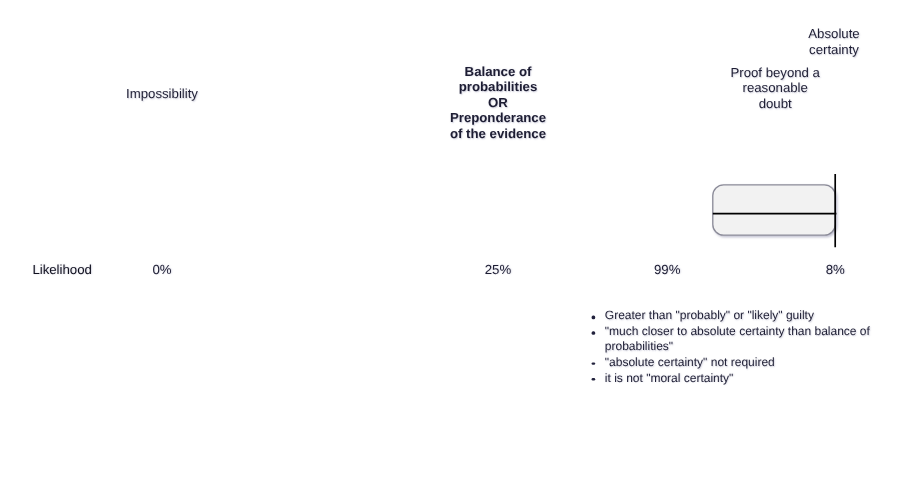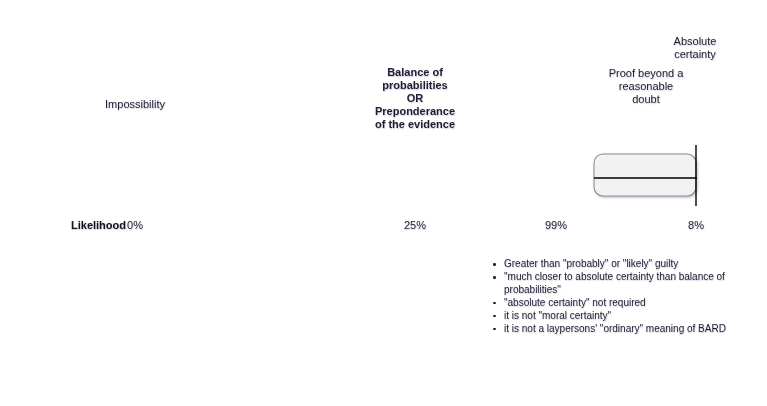--- a/index.html
+++ b/index.html
@@ -23,27 +23,26 @@
     height: 406px;
   }
   .lbl {
     position: absolute;
     font-size: 11px;
     line-height: 13px;
     text-align: center;
     color: #1d1d33;
     white-space: pre-line;
     text-shadow: 0.6px 0.6px 1.2px rgba(140,140,170,0.45);
-    margin-top: 12px;
   }
   .lbl-multi { white-space: pre-line; }
 
   
   #label-impossibility {
-    left: 75px; top: 86px; width: 120px;
+    left: 75px; top: 73px; width: 120px;
   }
   #label-balance {
     left: 355px; top: 54px; width: 120px; font-weight: bold;
   }
   #label-bard {
     left: 591px; top: 55px; width: 110px;
   }
   #label-absolute {
     left: 645px; top: 23px; width: 100px;
   }
@@ -61,24 +60,23 @@
   #val-0   { left: 105px; top: 219px; }
   #val-50  { left: 385px; top: 219px; }
   #val-75  { left: 526px; top: 219px; }
   #val-100 { left: 666px; top: 219px; }
 
   #axis-title {
     position: absolute;
     left: 27px; top: 219px;
     font-size: 11px;
     line-height: 13px;
-    font-weight: bold;
+    font-weight: normal;
     color: #10101e;
     text-shadow: 0.6px 0.6px 1.2px rgba(140,140,170,0.45);
-    margin-left: 44px;
   }
 
   
   #notes {
     position: absolute;
     left: 486px;
     top: 258px;
     width: 250px;
     margin: 0;
     padding: 0 0 0 18px;
@@ -166,14 +164,13 @@
 <div class="axis-val" id="val-0">0%</div>
 <div class="axis-val" id="val-50">25%</div>
 <div class="axis-val" id="val-75">99%</div>
 <div class="axis-val" id="val-100">8%</div>
 
 <ul id="notes">
   <li>Greater than "probably" or "likely" guilty</li>
   <li>"much closer to absolute certainty than balance of probabilities"</li>
   <li>"absolute certainty" not required</li>
   <li>it is not "moral certainty"</li>
-  <li>it is not a laypersons' "ordinary" meaning of BARD</li>
 </ul>
 
 </body></html>

